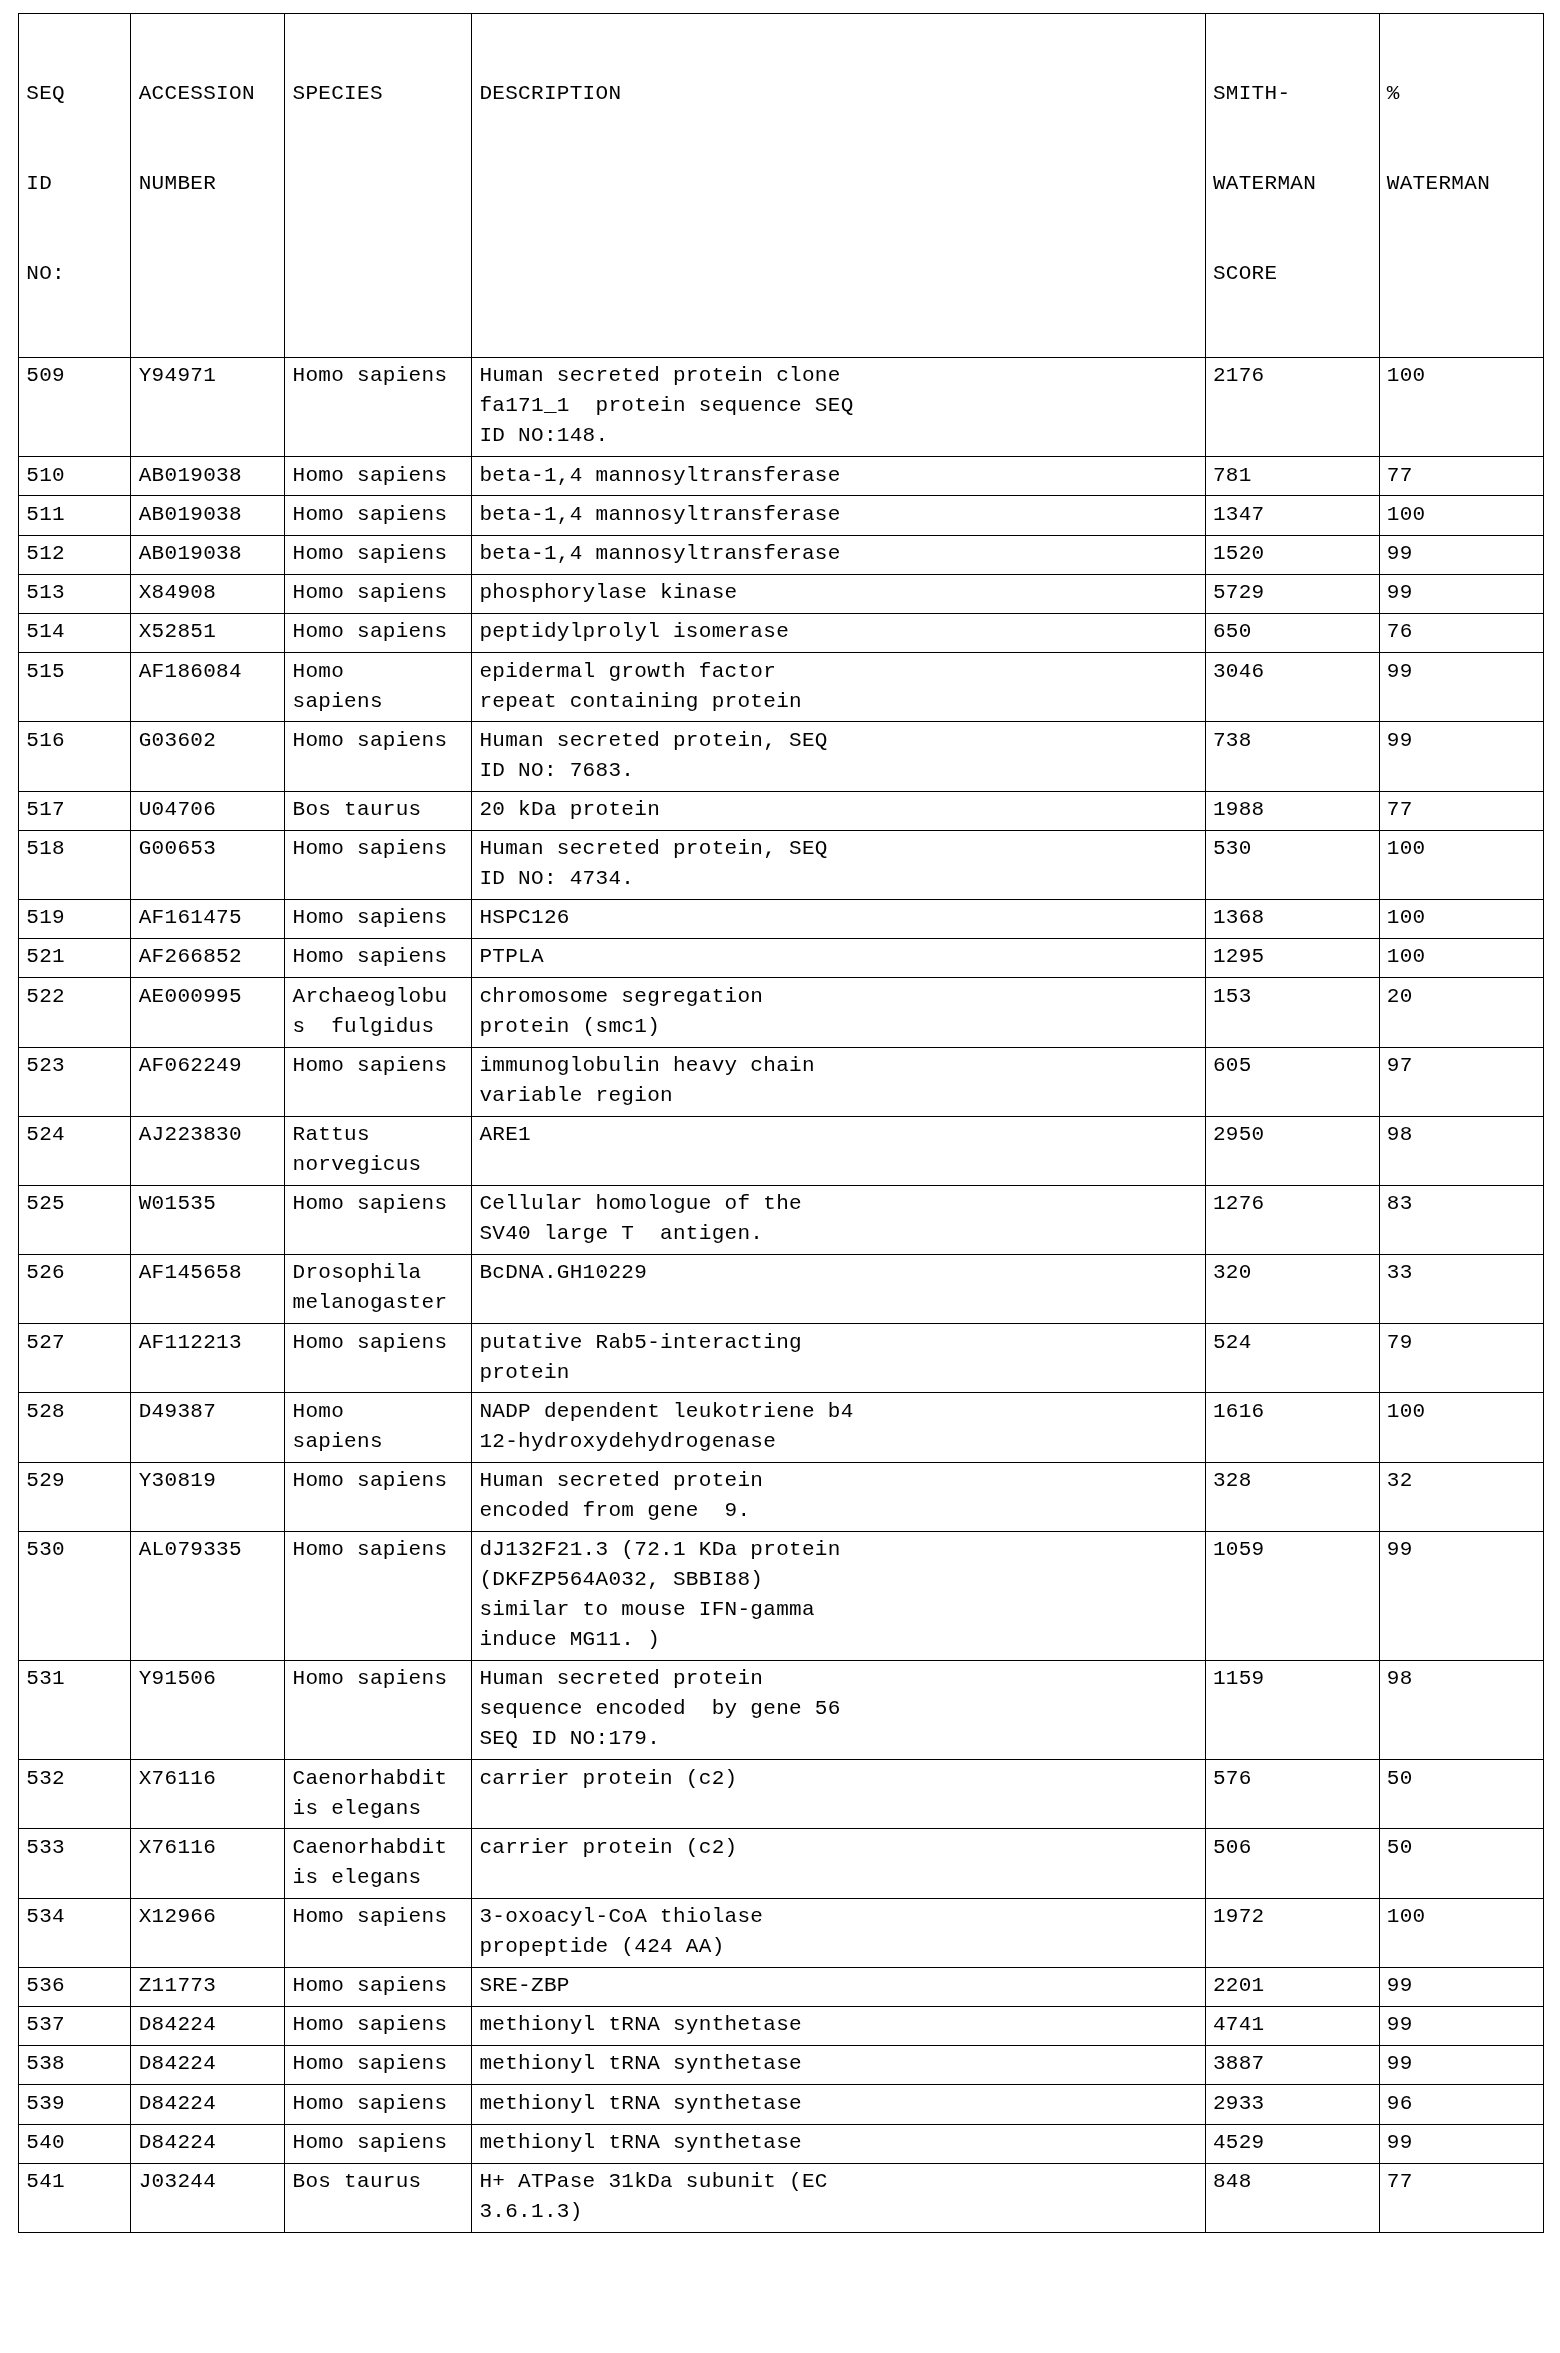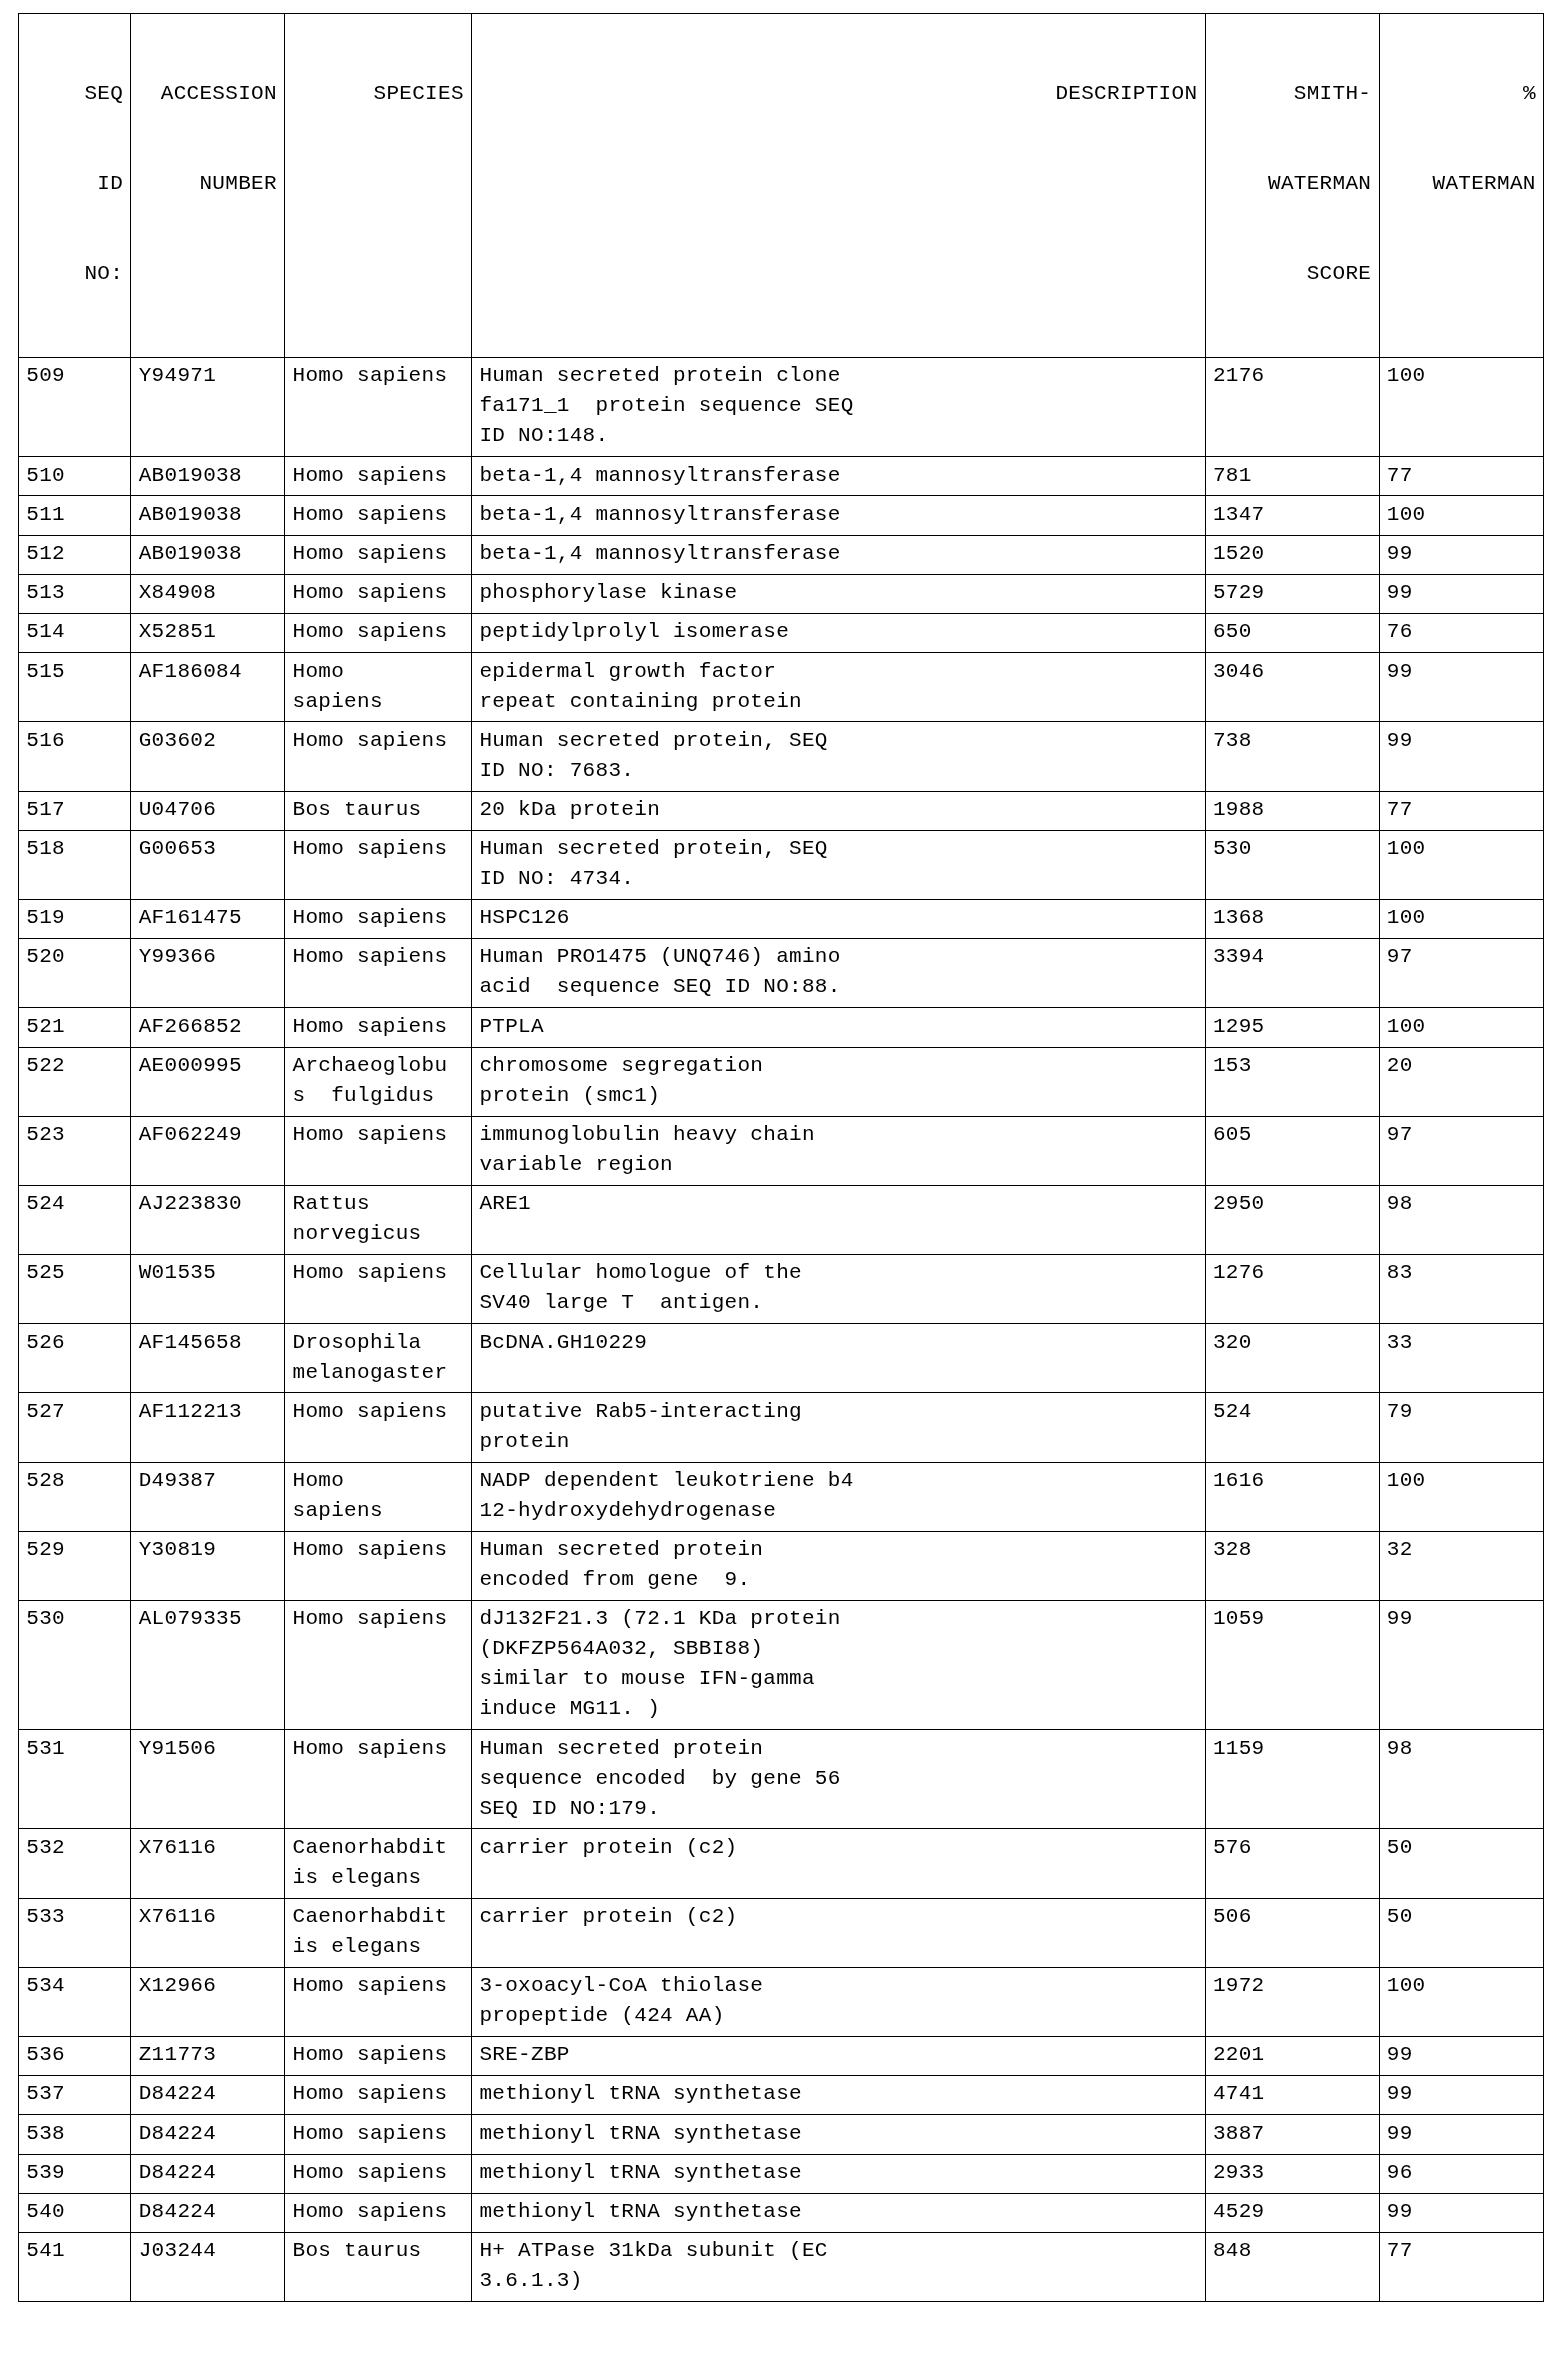--- a/index.html
+++ b/index.html
@@ -40,21 +40,21 @@
     font-size: 21px;
     line-height: 30px;
     letter-spacing: 0.3px;
     font-weight: normal;
     padding: 3.3px 7.3px 4.9px 7.3px;
     white-space: pre-wrap;
     overflow-wrap: break-word;
     font-family: "Liberation Mono", "DejaVu Sans Mono", monospace;
   }
   table.seq-table thead th {
-    text-align: right;
+    text-align: left;
     padding-top: 4.9px;
     padding-bottom: 8.2px;
   }
   table.seq-table tbody td {
     text-align: left;
   }
   
   .hdr-line { display: block; }
   .pct-sign { display: block; letter-spacing: 0; }
 </style>
@@ -188,29 +188,20 @@
         </tr>
         <tr>
           <td>519</td>
           <td>AF161475</td>
           <td>Homo sapiens</td>
           <td>HSPC126</td>
           <td>1368</td>
           <td>100</td>
         </tr>
         <tr>
-          <td>520</td>
-          <td>Y99366</td>
-          <td>Homo sapiens</td>
-          <td>Human PRO1475 (UNQ746) amino
-acid  sequence SEQ ID NO:88.</td>
-          <td>3394</td>
-          <td>97</td>
-        </tr>
-        <tr>
           <td>521</td>
           <td>AF266852</td>
           <td>Homo sapiens</td>
           <td>PTPLA</td>
           <td>1295</td>
           <td>100</td>
         </tr>
         <tr>
           <td>522</td>
           <td>AE000995</td>

